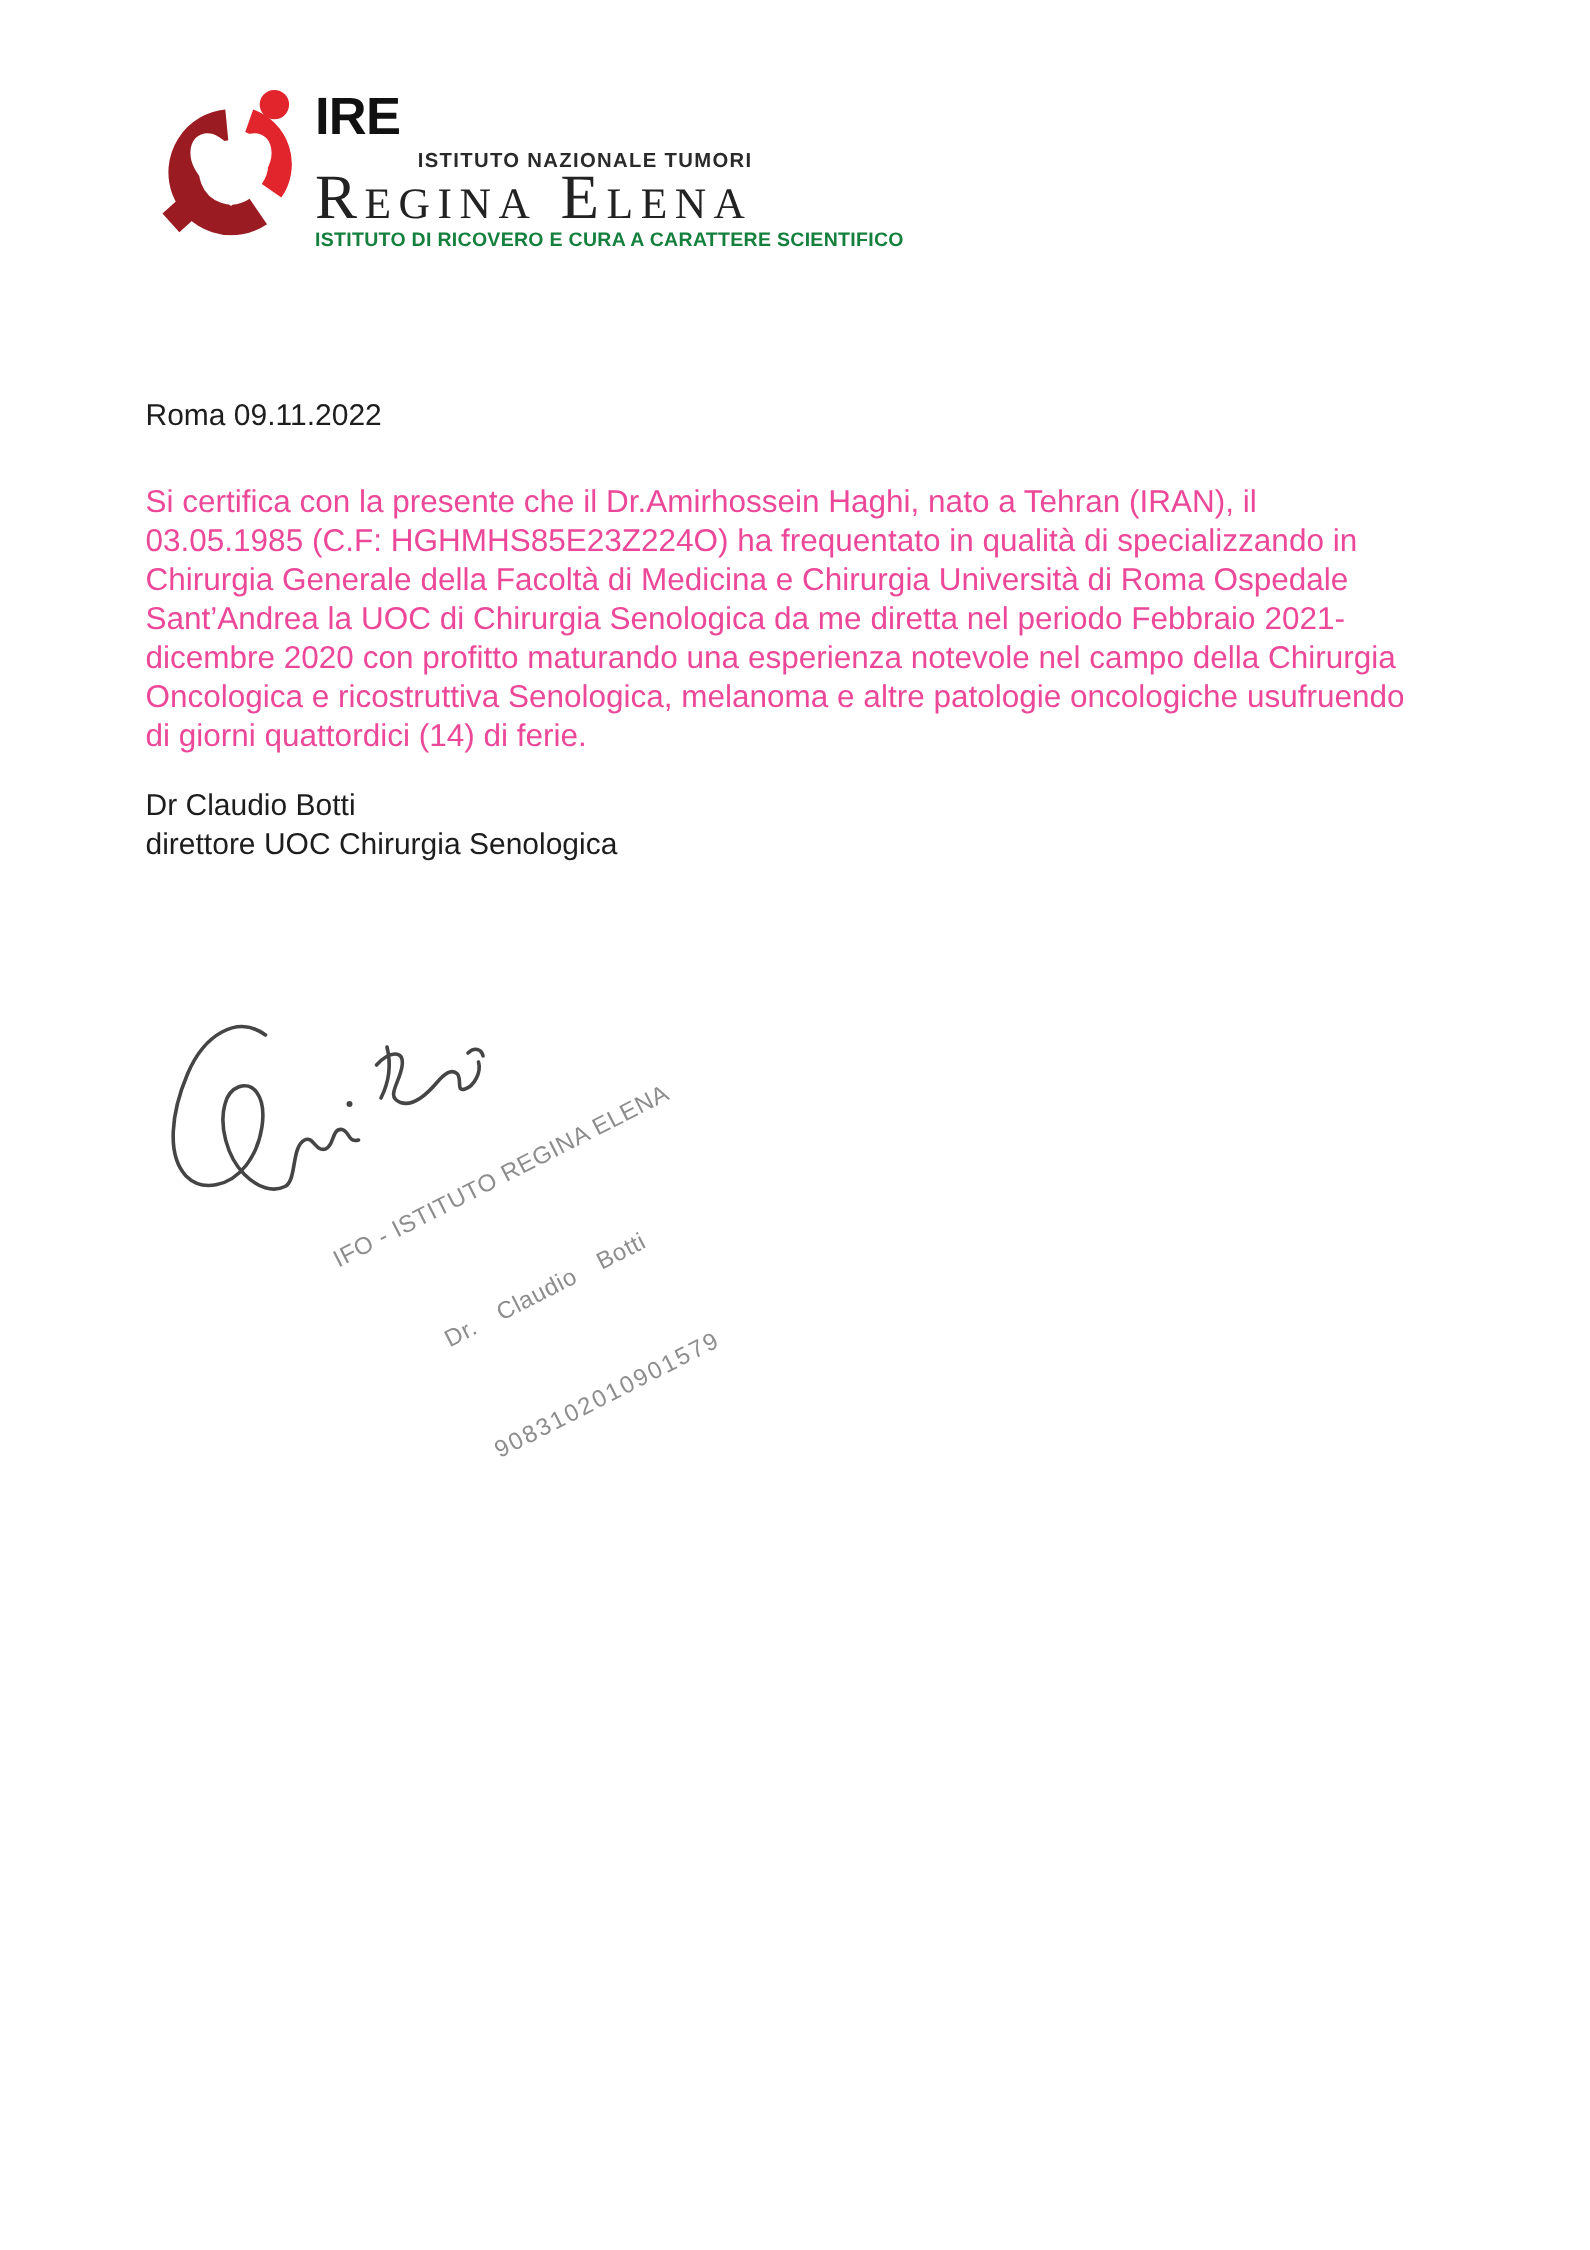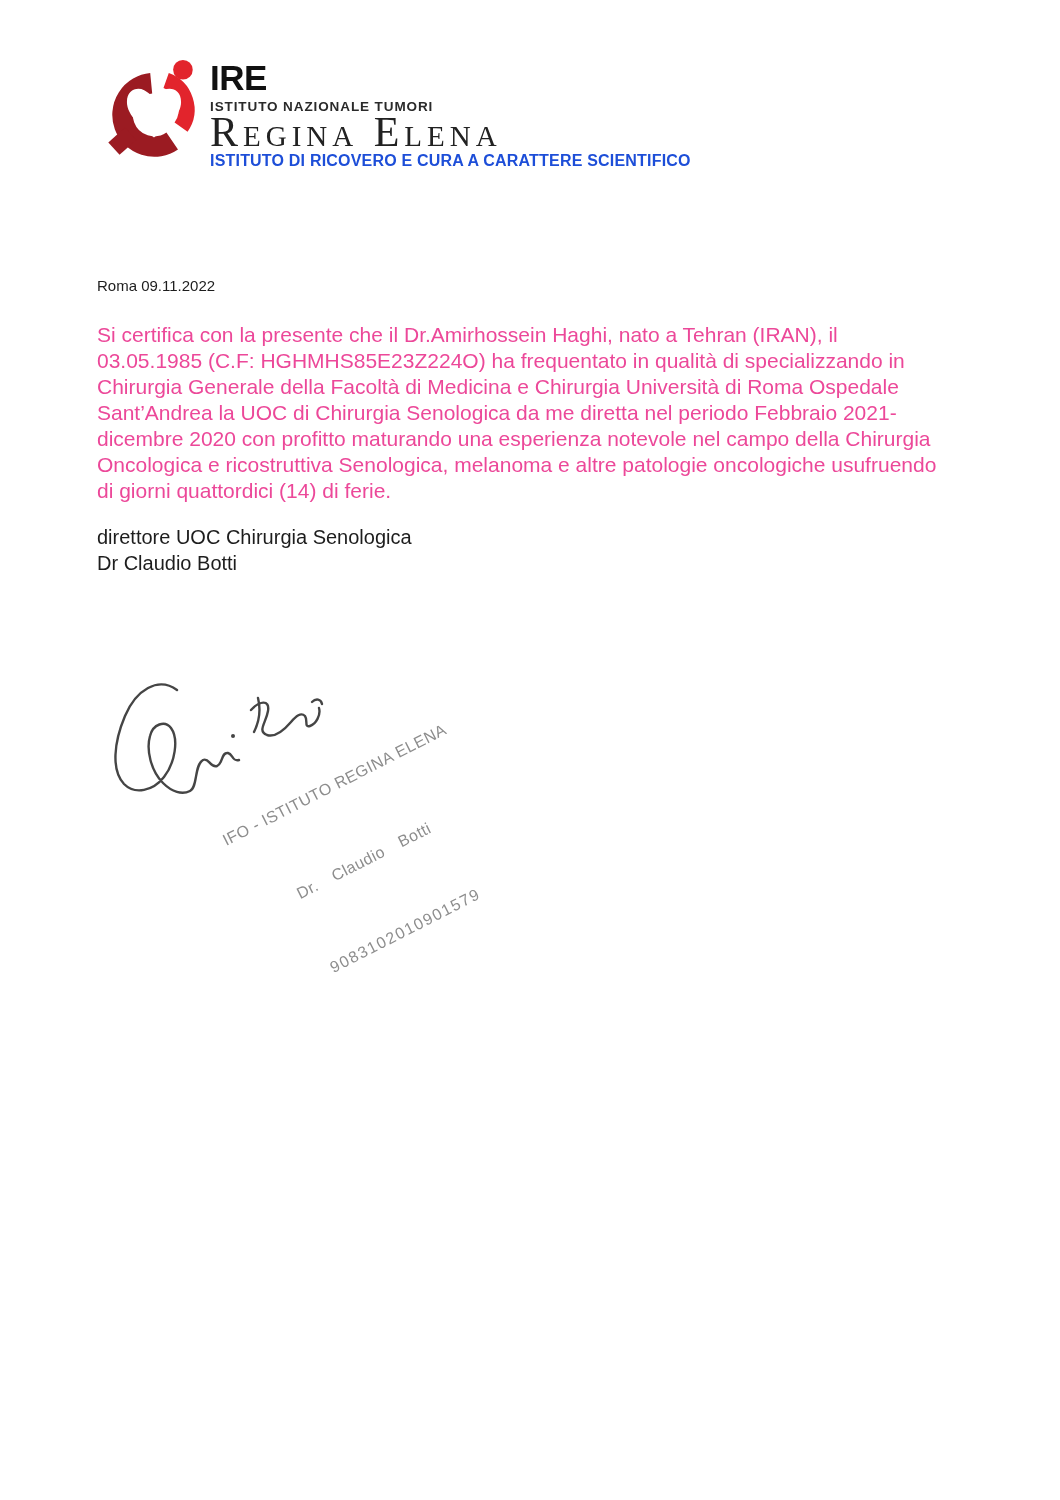--- a/index.html
+++ b/index.html
@@ -10,35 +10,35 @@
   }
   .page{position:relative;width:1060px;height:1500px;background:#ffffff;overflow:hidden;}
 
   
   .logo-mark{position:absolute;left:105px;top:59px;width:98px;height:98px;}
   .logo-text{position:absolute;left:210px;top:60px;color:#161616;}
   .logo-acronym{
     font-size:35px;font-weight:900;letter-spacing:-0.5px;line-height:36px;color:#111;
   }
   .logo-line1{
-    font-size:13.5px;font-weight:600;letter-spacing:0.9px;color:#2a2a2a;margin-top:3px;
+    font-size:13.5px;font-weight:600;letter-spacing:0.9px;color:#2a2a2a;margin-top:3px;text-align:right;
   }
   .logo-name{
     font-family:"Liberation Serif", serif;font-variant:small-caps;
     font-size:42px;letter-spacing:5px;line-height:36px;color:#222;margin-top:0px;
   }
   .logo-tagline{
     position:absolute;left:210px;top:152px;
-    font-size:16px;font-weight:700;letter-spacing:0.2px;color:#1d4ed8;
+    font-size:13px;font-weight:700;letter-spacing:0.2px;color:#15803d;
   }
 
   
   .date-line{
-    position:absolute;left:97px;top:277px;
-    font-size:15px;color:#1d1d1d;white-space:pre;
+    position:absolute;left:97px;top:266px;
+    font-size:20px;color:#1d1d1d;white-space:pre;
   }
   .letter-body{
     position:absolute;left:97px;top:322px;
     font-size:21px;line-height:26px;color:#ec4899;
   }
   .letter-body div{white-space:pre;}
   .sig-block{
     position:absolute;left:97px;top:524px;
     font-size:20px;line-height:26px;color:#1d1d1d;
   }
@@ -89,22 +89,22 @@
     <div>Si certifica con la presente che il Dr.Amirhossein Haghi, nato a Tehran (IRAN), il</div>
     <div>03.05.1985 (C.F: HGHMHS85E23Z224O) ha frequentato in qualità di specializzando in</div>
     <div>Chirurgia Generale della Facoltà di Medicina e Chirurgia Università di Roma Ospedale</div>
     <div>Sant’Andrea la UOC di Chirurgia Senologica da me diretta nel periodo Febbraio 2021-</div>
     <div>dicembre 2020 con profitto maturando una esperienza notevole nel campo della Chirurgia</div>
     <div>Oncologica e ricostruttiva Senologica, melanoma e altre patologie oncologiche usufruendo</div>
     <div>di giorni quattordici (14) di ferie.</div>
   </div>
 
   <div class="sig-block">
+    <div>Dr Claudio Botti</div>
     <div>direttore UOC Chirurgia Senologica</div>
-    <div>Dr Claudio Botti</div>
   </div>
 
   <svg class="signature-svg" viewBox="0 0 240 130" aria-hidden="true">
     <g fill="none" stroke="#454545" stroke-width="2.4" stroke-linecap="round">
       <path d="M 77 10 C 58 -4 36 10 25 36 C 14 62 11 90 24 104 C 35 115 53 111 64 97 C 75 83 79 59 71 48 C 65 40 53 44 50 56 C 46 70 51 91 63 103 C 72 112 82 115 90 111 C 98 107 94 85 103 80 C 109 77 110 88 117 86 C 123 84 121 72 128 73 C 133 74 132 82 139 80"></path>
       <path d="M 158 18 C 161 30 159 42 154 52"></path>
       <path d="M 151 30 C 159 21 170 19 168 31 C 166 43 157 51 167 55 C 176 58 185 49 191 42 C 196 36 201 32 205 36 C 208 40 204 48 210 46 C 216 44 221 35 219 28"></path>
       <path d="M 212 22 C 216 18 221 19 222 24"></path>
     </g>
     <circle cx="133" cy="56" r="2" fill="#454545"></circle>

